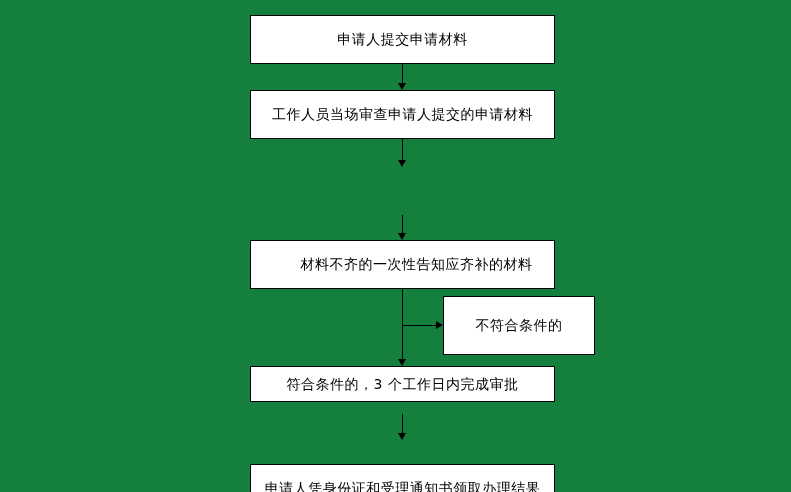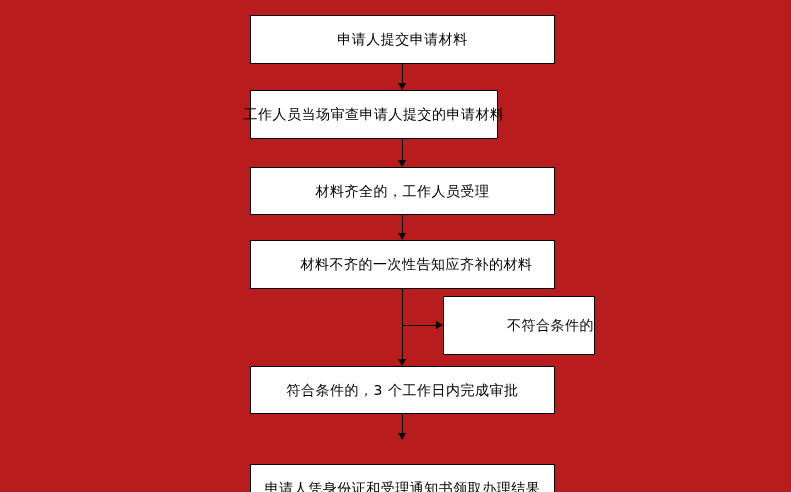--- a/index.html
+++ b/index.html
@@ -7,21 +7,21 @@
     padding: 0;
     background: #ffffff;
   }
   body {
     font-family: "DejaVu Sans", "Liberation Sans", sans-serif;
   }
   #flowchart-canvas {
     position: relative;
     width: 791px;
     height: 492px;
-    background: #b91c1c;
+    background: #15803d;
     overflow: hidden;
   }
   .node-box {
     position: absolute;
     box-sizing: border-box;
     border: 1px solid #000000;
     background: #ffffff;
     display: flex;
     flex-direction: column;
     align-items: center;
@@ -31,27 +31,27 @@
     font-size: 14px;
     line-height: 21px;
     letter-spacing: 0.5px;
     white-space: nowrap;
   }
   .node-line {
     display: block;
   }
   
   #node-submit        { left: 250px; top: 15px;  width: 305px; height: 49px; }
-  #node-review        { left: 250px; top: 90px;  width: 248px; height: 49px; }
+  #node-review        { left: 250px; top: 90px;  width: 305px; height: 49px; }
   #node-accept        { left: 250px; top: 167px; width: 305px; height: 48px; }
   #node-supplement    { left: 250px; top: 240px; width: 305px; height: 49px; padding-left: 28px; }
-  #node-approve       { left: 250px; top: 366px; width: 305px; height: 48px; }
+  #node-approve       { left: 250px; top: 366px; width: 305px; height: 36px; }
   #node-collect       { left: 250px; top: 440px; width: 305px; height: 48px; margin-top: 24px; }
   
-  #node-reject        { left: 443px; top: 296px; width: 152px; height: 59px; align-items: flex-end; }
+  #node-reject        { left: 443px; top: 296px; width: 152px; height: 59px; }
 
   
   .connector-v {
     position: absolute;
     width: 1px;
     background: #000000;
   }
   .connector-h {
     position: absolute;
     height: 1px;
@@ -100,23 +100,20 @@
   <div class="connector-v" id="conn-submit-review"></div>
   <div class="arrow-down" id="arrow-submit-review"></div>
 
   <div class="node-box" id="node-review">
     <span class="node-line">工作人员当场审查申请人提交的申请材料</span>
   </div>
 
   <div class="connector-v" id="conn-review-accept"></div>
   <div class="arrow-down" id="arrow-review-accept"></div>
 
-  <div class="node-box" id="node-accept">
-    <span class="node-line">材料齐全的，工作人员受理</span>
-  </div>
 
   <div class="connector-v" id="conn-accept-supplement"></div>
   <div class="arrow-down" id="arrow-accept-supplement"></div>
 
   <div class="node-box" id="node-supplement">
     <span class="node-line">材料不齐的一次性告知应齐补的材料</span>
   </div>
 
   <div class="connector-v" id="conn-supplement-approve"></div>
   <div class="arrow-down" id="arrow-supplement-approve"></div>

